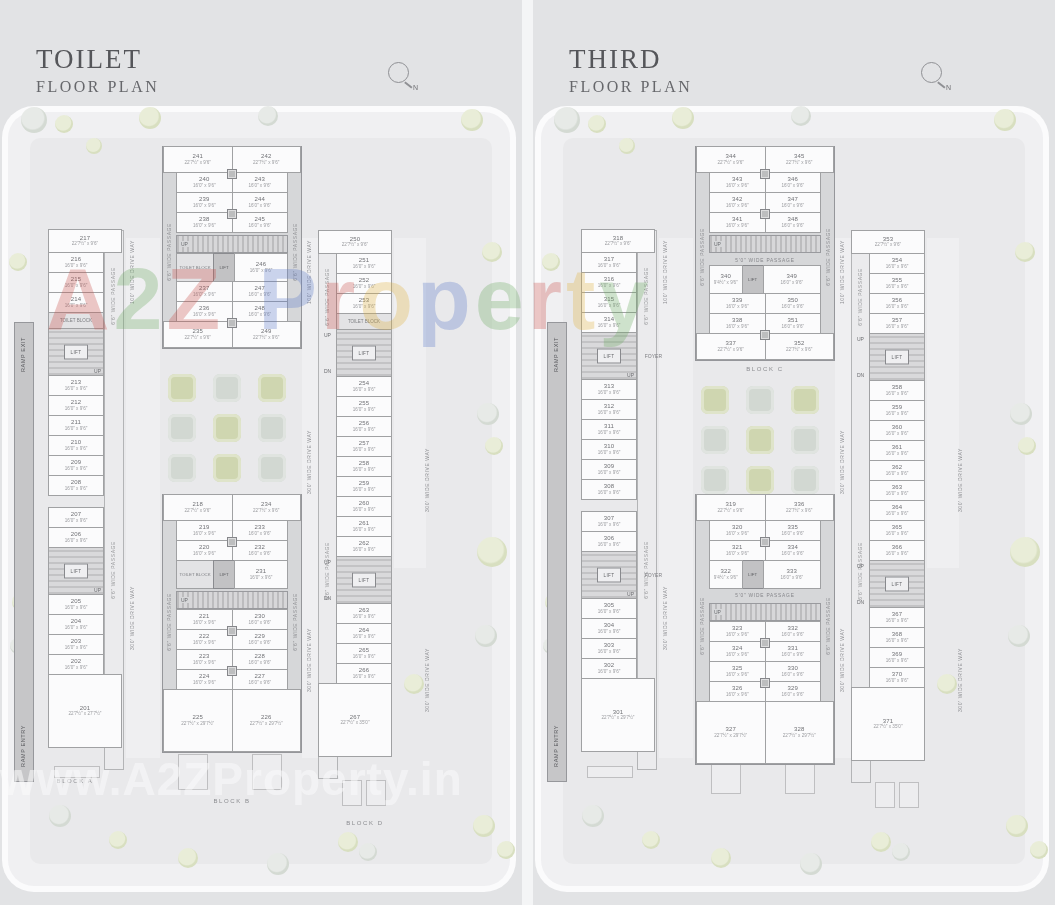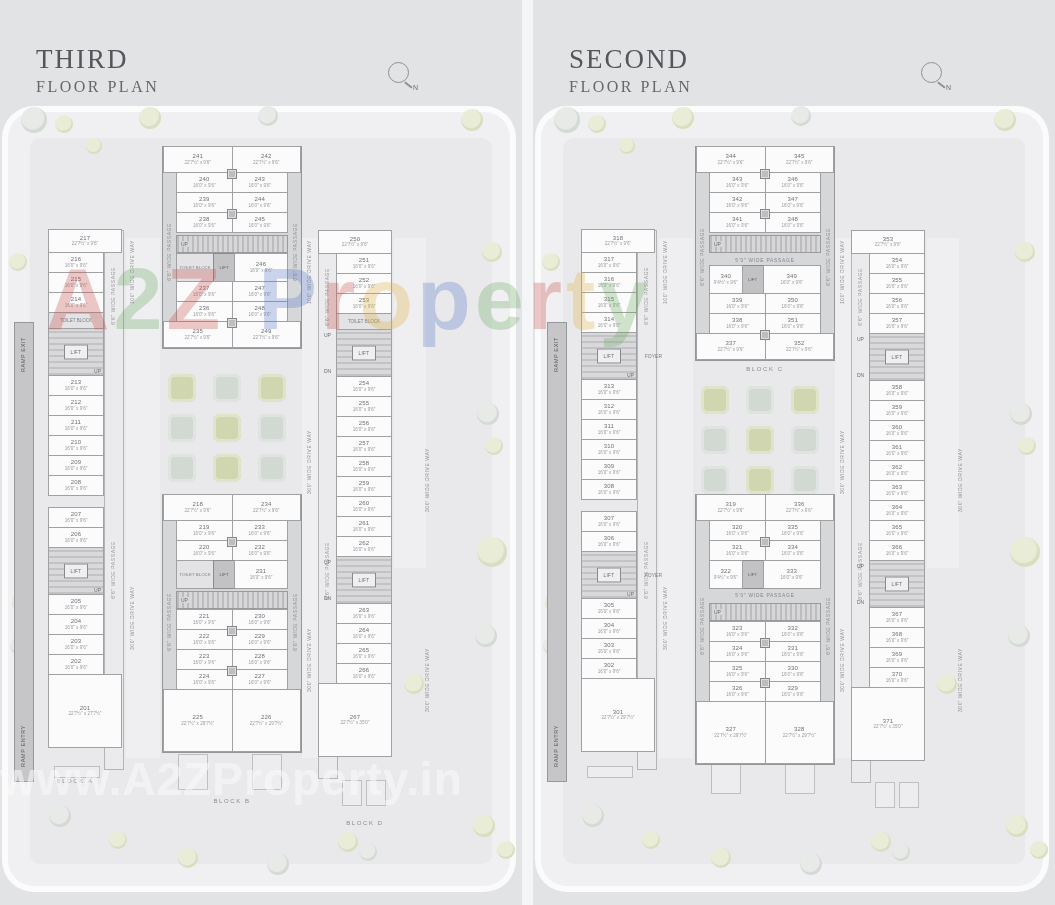--- a/index.html
+++ b/index.html
@@ -98,21 +98,21 @@
       <div class="tree g" style="left: 404px; top: 674px; width: 20px; height: 20px;"></div>
       <div class="tree G" style="left: 359px; top: 843px; width: 18px; height: 18px;"></div>
       <div class="tree g" style="left: 9px; top: 253px; width: 18px; height: 18px;"></div>
       <div class="tree g" style="left: 12px; top: 592px; width: 20px; height: 20px;"></div>
       <div class="tree G" style="left: 10px; top: 638px; width: 16px; height: 16px;"></div>
       <div class="tree g" style="left: 15px; top: 691px; width: 18px; height: 18px;"></div>
       <div class="tree g" style="left: 86px; top: 138px; width: 16px; height: 16px;"></div>
     </div>
 
   <div class="plan-title">
-    <div class="t1">THIRD</div>
+    <div class="t1">TOILET</div>
     <div class="t2">FLOOR PLAN</div>
   </div>
   <div class="compass">
       <span class="n">N</span>
     </div>
 
   <div class="ramp">
     <span class="vtxt rl1">RAMP EXIT</span>
     <span class="vtxt rl2">RAMP ENTRY</span>
   </div>
@@ -537,21 +537,21 @@
       <div class="tree g" style="left: 404px; top: 674px; width: 20px; height: 20px;"></div>
       <div class="tree G" style="left: 359px; top: 843px; width: 18px; height: 18px;"></div>
       <div class="tree g" style="left: 9px; top: 253px; width: 18px; height: 18px;"></div>
       <div class="tree g" style="left: 12px; top: 592px; width: 20px; height: 20px;"></div>
       <div class="tree G" style="left: 10px; top: 638px; width: 16px; height: 16px;"></div>
       <div class="tree g" style="left: 15px; top: 691px; width: 18px; height: 18px;"></div>
       <div class="tree g" style="left: 86px; top: 138px; width: 16px; height: 16px;"></div>
     </div>
 
   <div class="plan-title">
-    <div class="t1">SECOND</div>
+    <div class="t1">THIRD</div>
     <div class="t2">FLOOR PLAN</div>
   </div>
   <div class="compass">
       <span class="n">N</span>
     </div>
 
   <div class="ramp">
     <span class="vtxt rl1">RAMP EXIT</span>
     <span class="vtxt rl2">RAMP ENTRY</span>
   </div>

